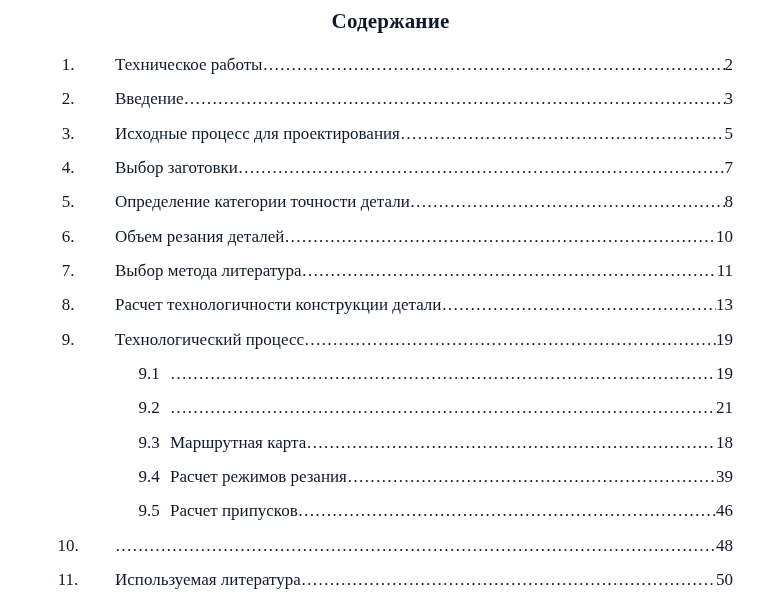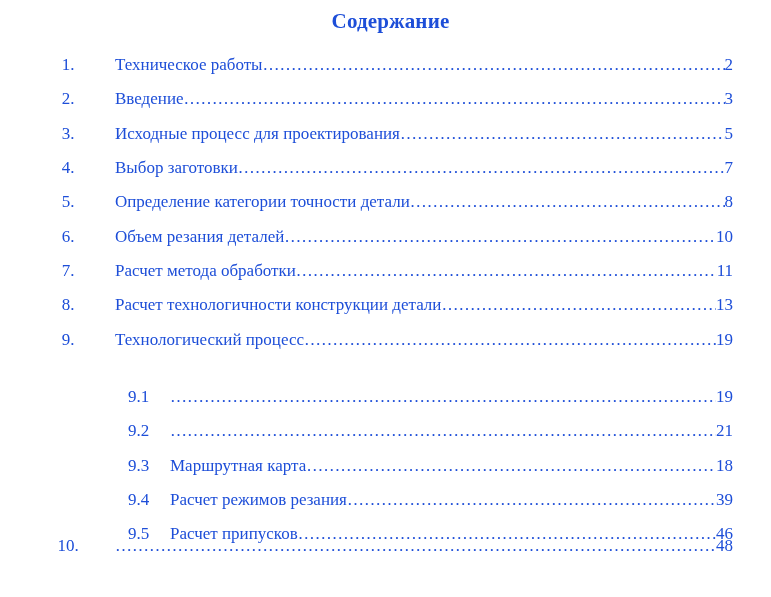--- a/index.html
+++ b/index.html
@@ -5,21 +5,21 @@
   html, body {
     margin: 0;
     padding: 0;
     background: #ffffff;
   }
   .page {
     position: relative;
     width: 771px;
     height: 597px;
     background: #ffffff;
-    color: #1d4ed8;
+    color: #0f172a;
     font-family: "Liberation Serif", serif;
     overflow: hidden;
     box-sizing: border-box;
     padding: 8px 38px 0 48px;
   }
   .doc-title {
     margin: 0 0 14px 0;
     text-align: center;
     font-size: 21px;
     line-height: 26px;
@@ -41,23 +41,22 @@
     flex: none;
     width: 40px;
     text-align: center;
     margin-right: 27px;
   }
   .toc-row.level-2 {
     padding-left: 80px;
   }
   .toc-row.level-2 .num {
     width: 42px;
-    text-align: left;
+    text-align: center;
     margin-right: 0;
-    margin-top: 23px;
   }
   .toc-row .label {
     flex: none;
   }
   .toc-row .dots {
     flex: 1 1 auto;
     overflow: hidden;
     white-space: nowrap;
   }
   .toc-row .dots::after {
@@ -114,21 +113,21 @@
 
     <div class="toc-row level-1">
       <span class="num">6.</span>
         <span class="label">Объем резания деталей</span>
         <span class="dots"></span>
         <span class="pagenum">10</span>
     </div>
 
     <div class="toc-row level-1">
       <span class="num">7.</span>
-        <span class="label">Расчет метода обработки</span>
+        <span class="label">Выбор метода литература</span>
         <span class="dots"></span>
         <span class="pagenum">11</span>
     </div>
 
     <div class="toc-row level-1">
       <span class="num">8.</span>
         <span class="label">Расчет технологичности конструкции детали</span>
         <span class="dots"></span>
         <span class="pagenum">13</span>
     </div>
@@ -172,15 +171,21 @@
         <span class="dots"></span>
         <span class="pagenum">46</span>
     </div>
 
     <div class="toc-row level-1">
       <span class="num">10.</span>
         <span class="dots"></span>
         <span class="pagenum">48</span>
     </div>
 
+    <div class="toc-row level-1">
+      <span class="num">11.</span>
+        <span class="label">Используемая литература</span>
+        <span class="dots"></span>
+        <span class="pagenum">50</span>
+    </div>
 
   </div>
 </div>
 
 </body></html>

